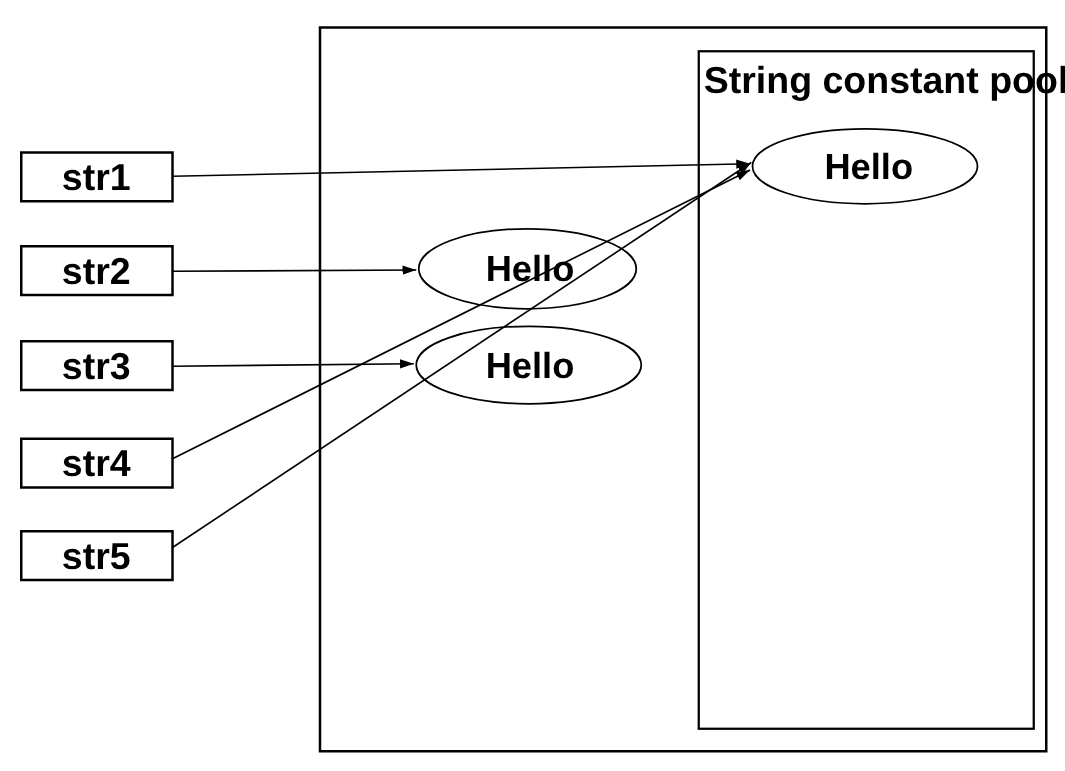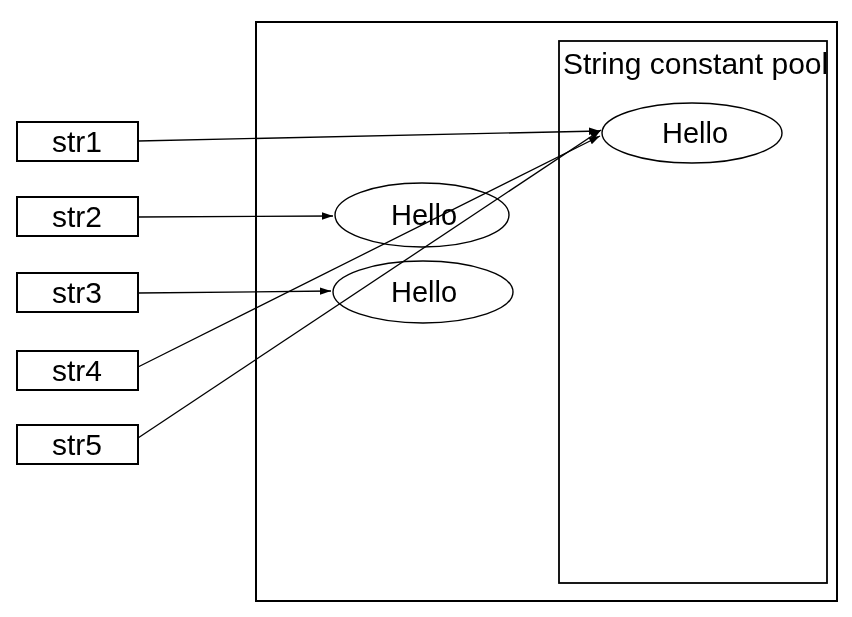--- a/index.html
+++ b/index.html
@@ -9,20 +9,21 @@
     width: 852px;
     height: 617px;
     overflow: hidden;
     font-family: "Liberation Sans", sans-serif;
   }
   .diagram-wrap {
     position: relative;
     width: 757px;
     height: 617px;
     background: #ffffff;
+    font-weight: bold;
   }
   svg { display: block; }
   .shape {
     fill: none;
     stroke: #000000;
   }
   .box   { stroke-width: 2; }
   .pool  { stroke-width: 1.8; }
   .oval  { stroke-width: 1.4; }
   .edge  { stroke: #000000; stroke-width: 1.3; fill: none; }

